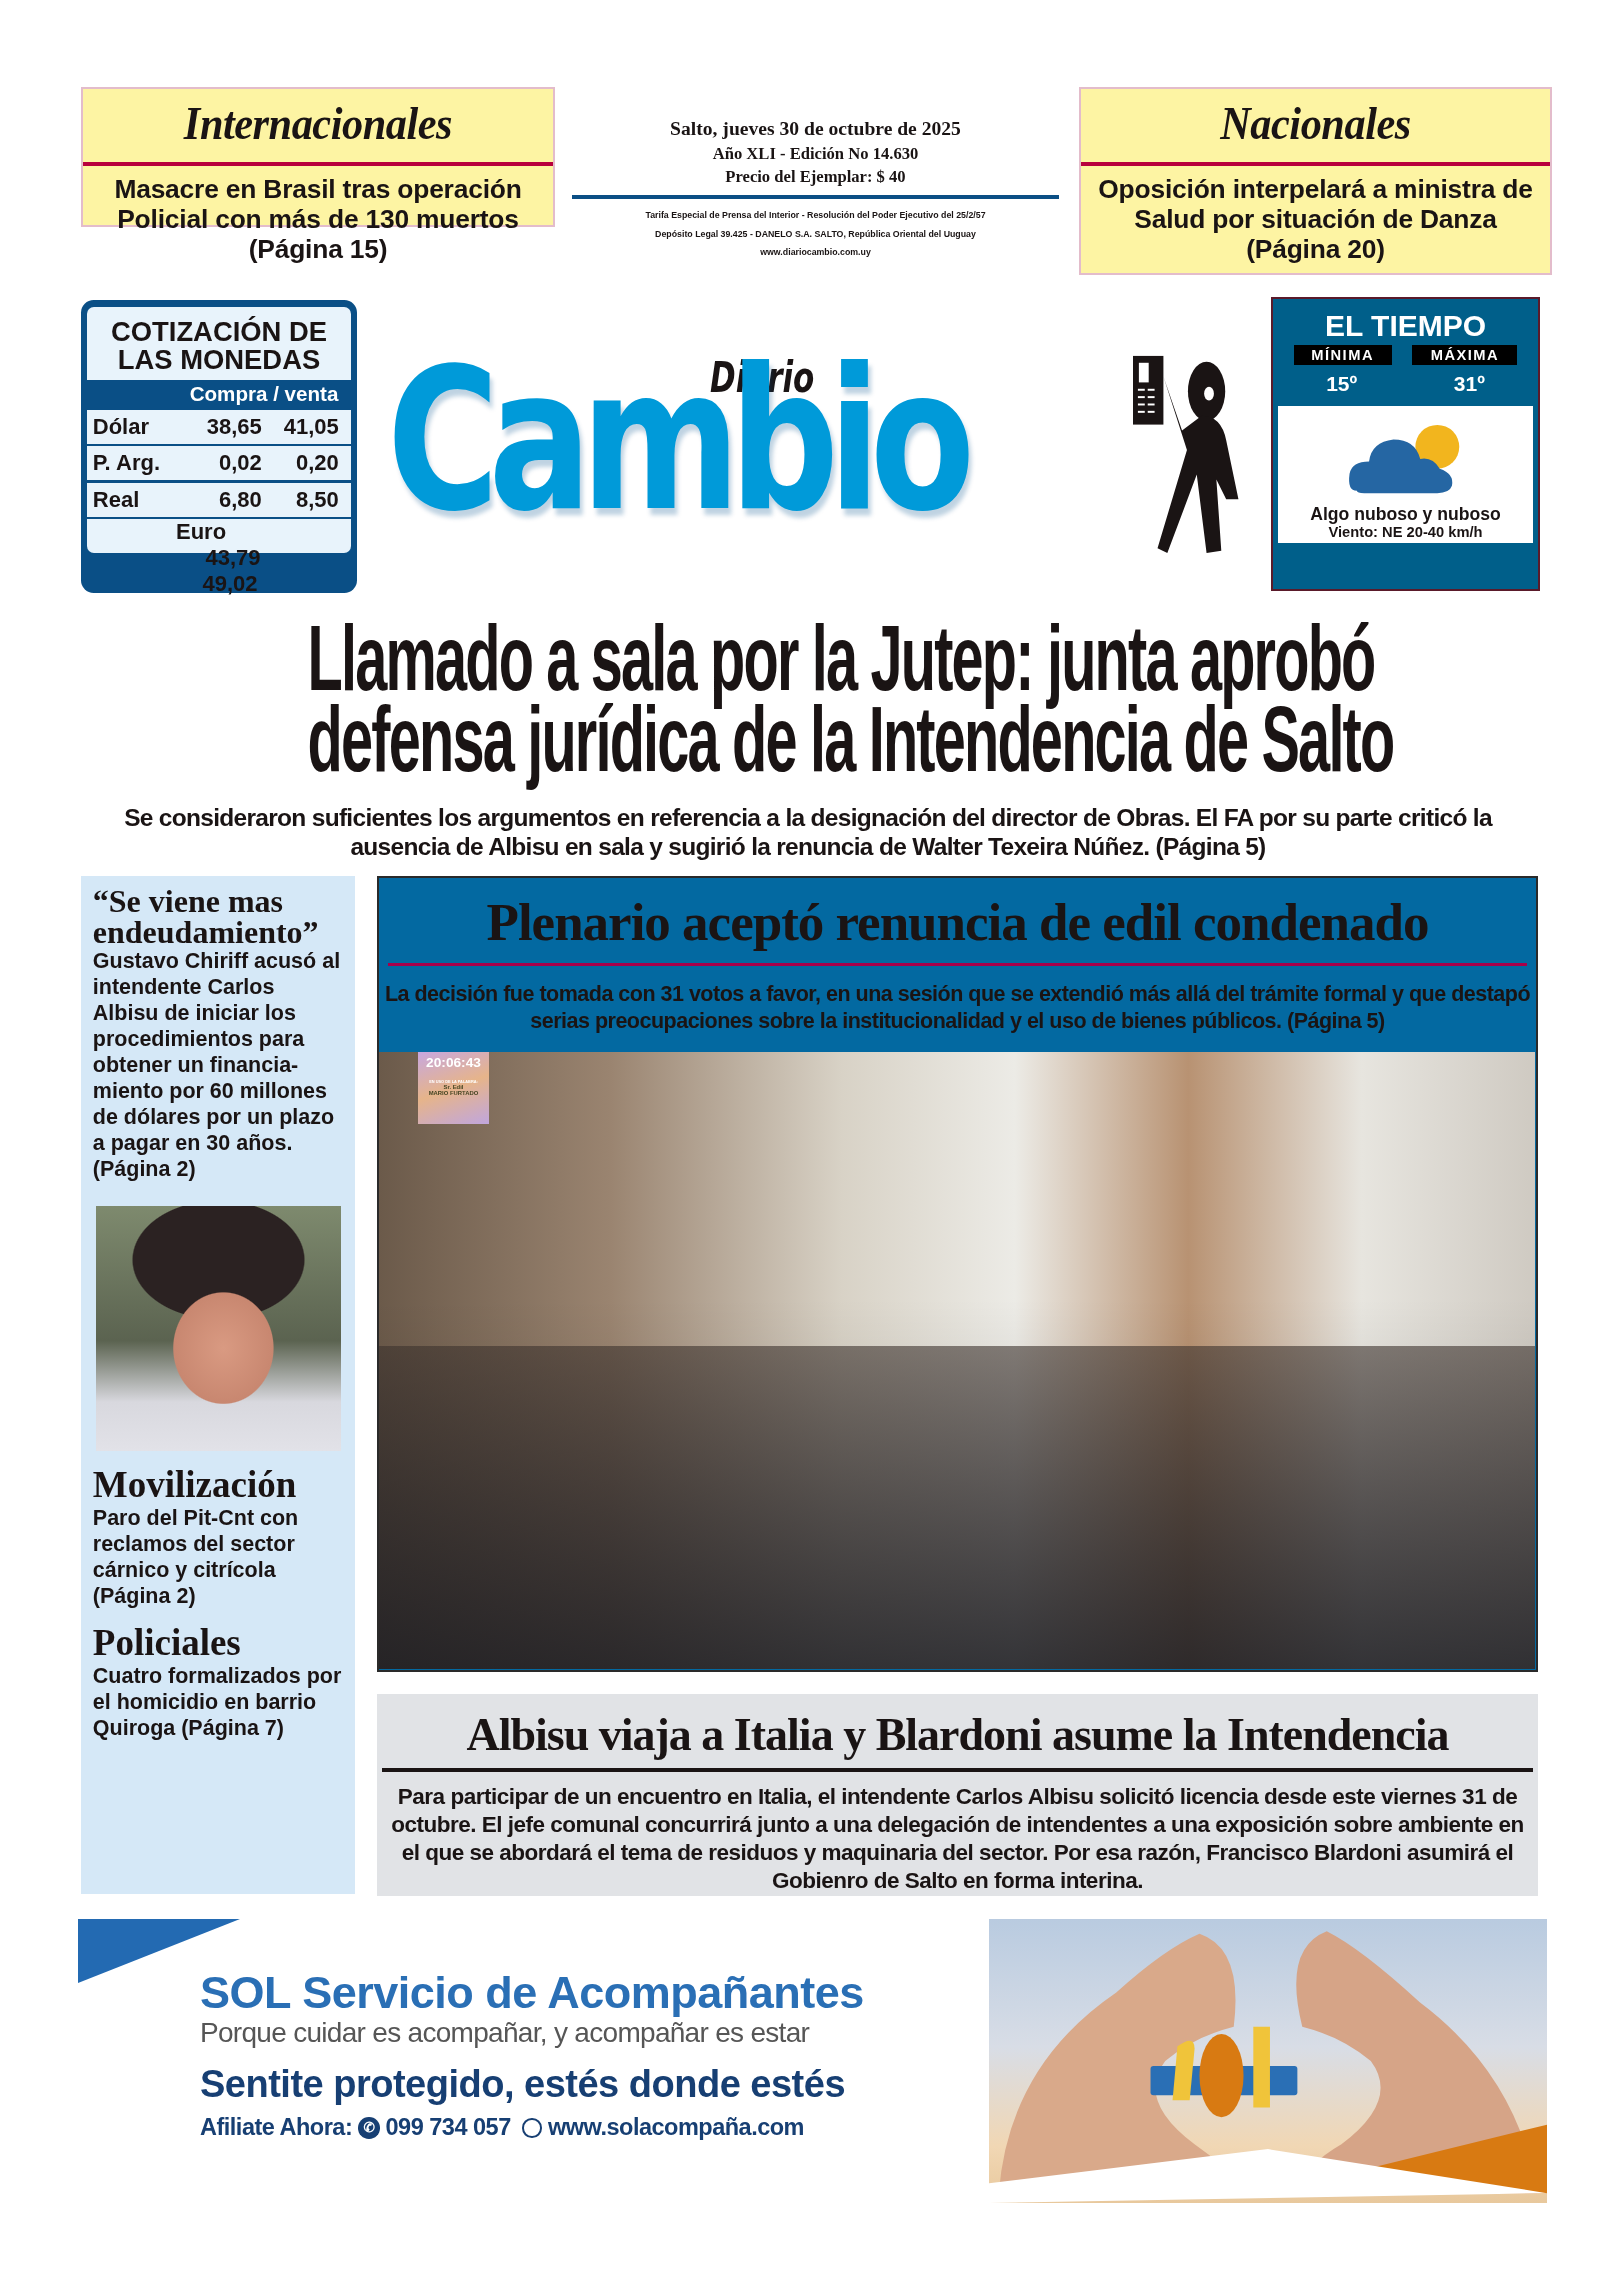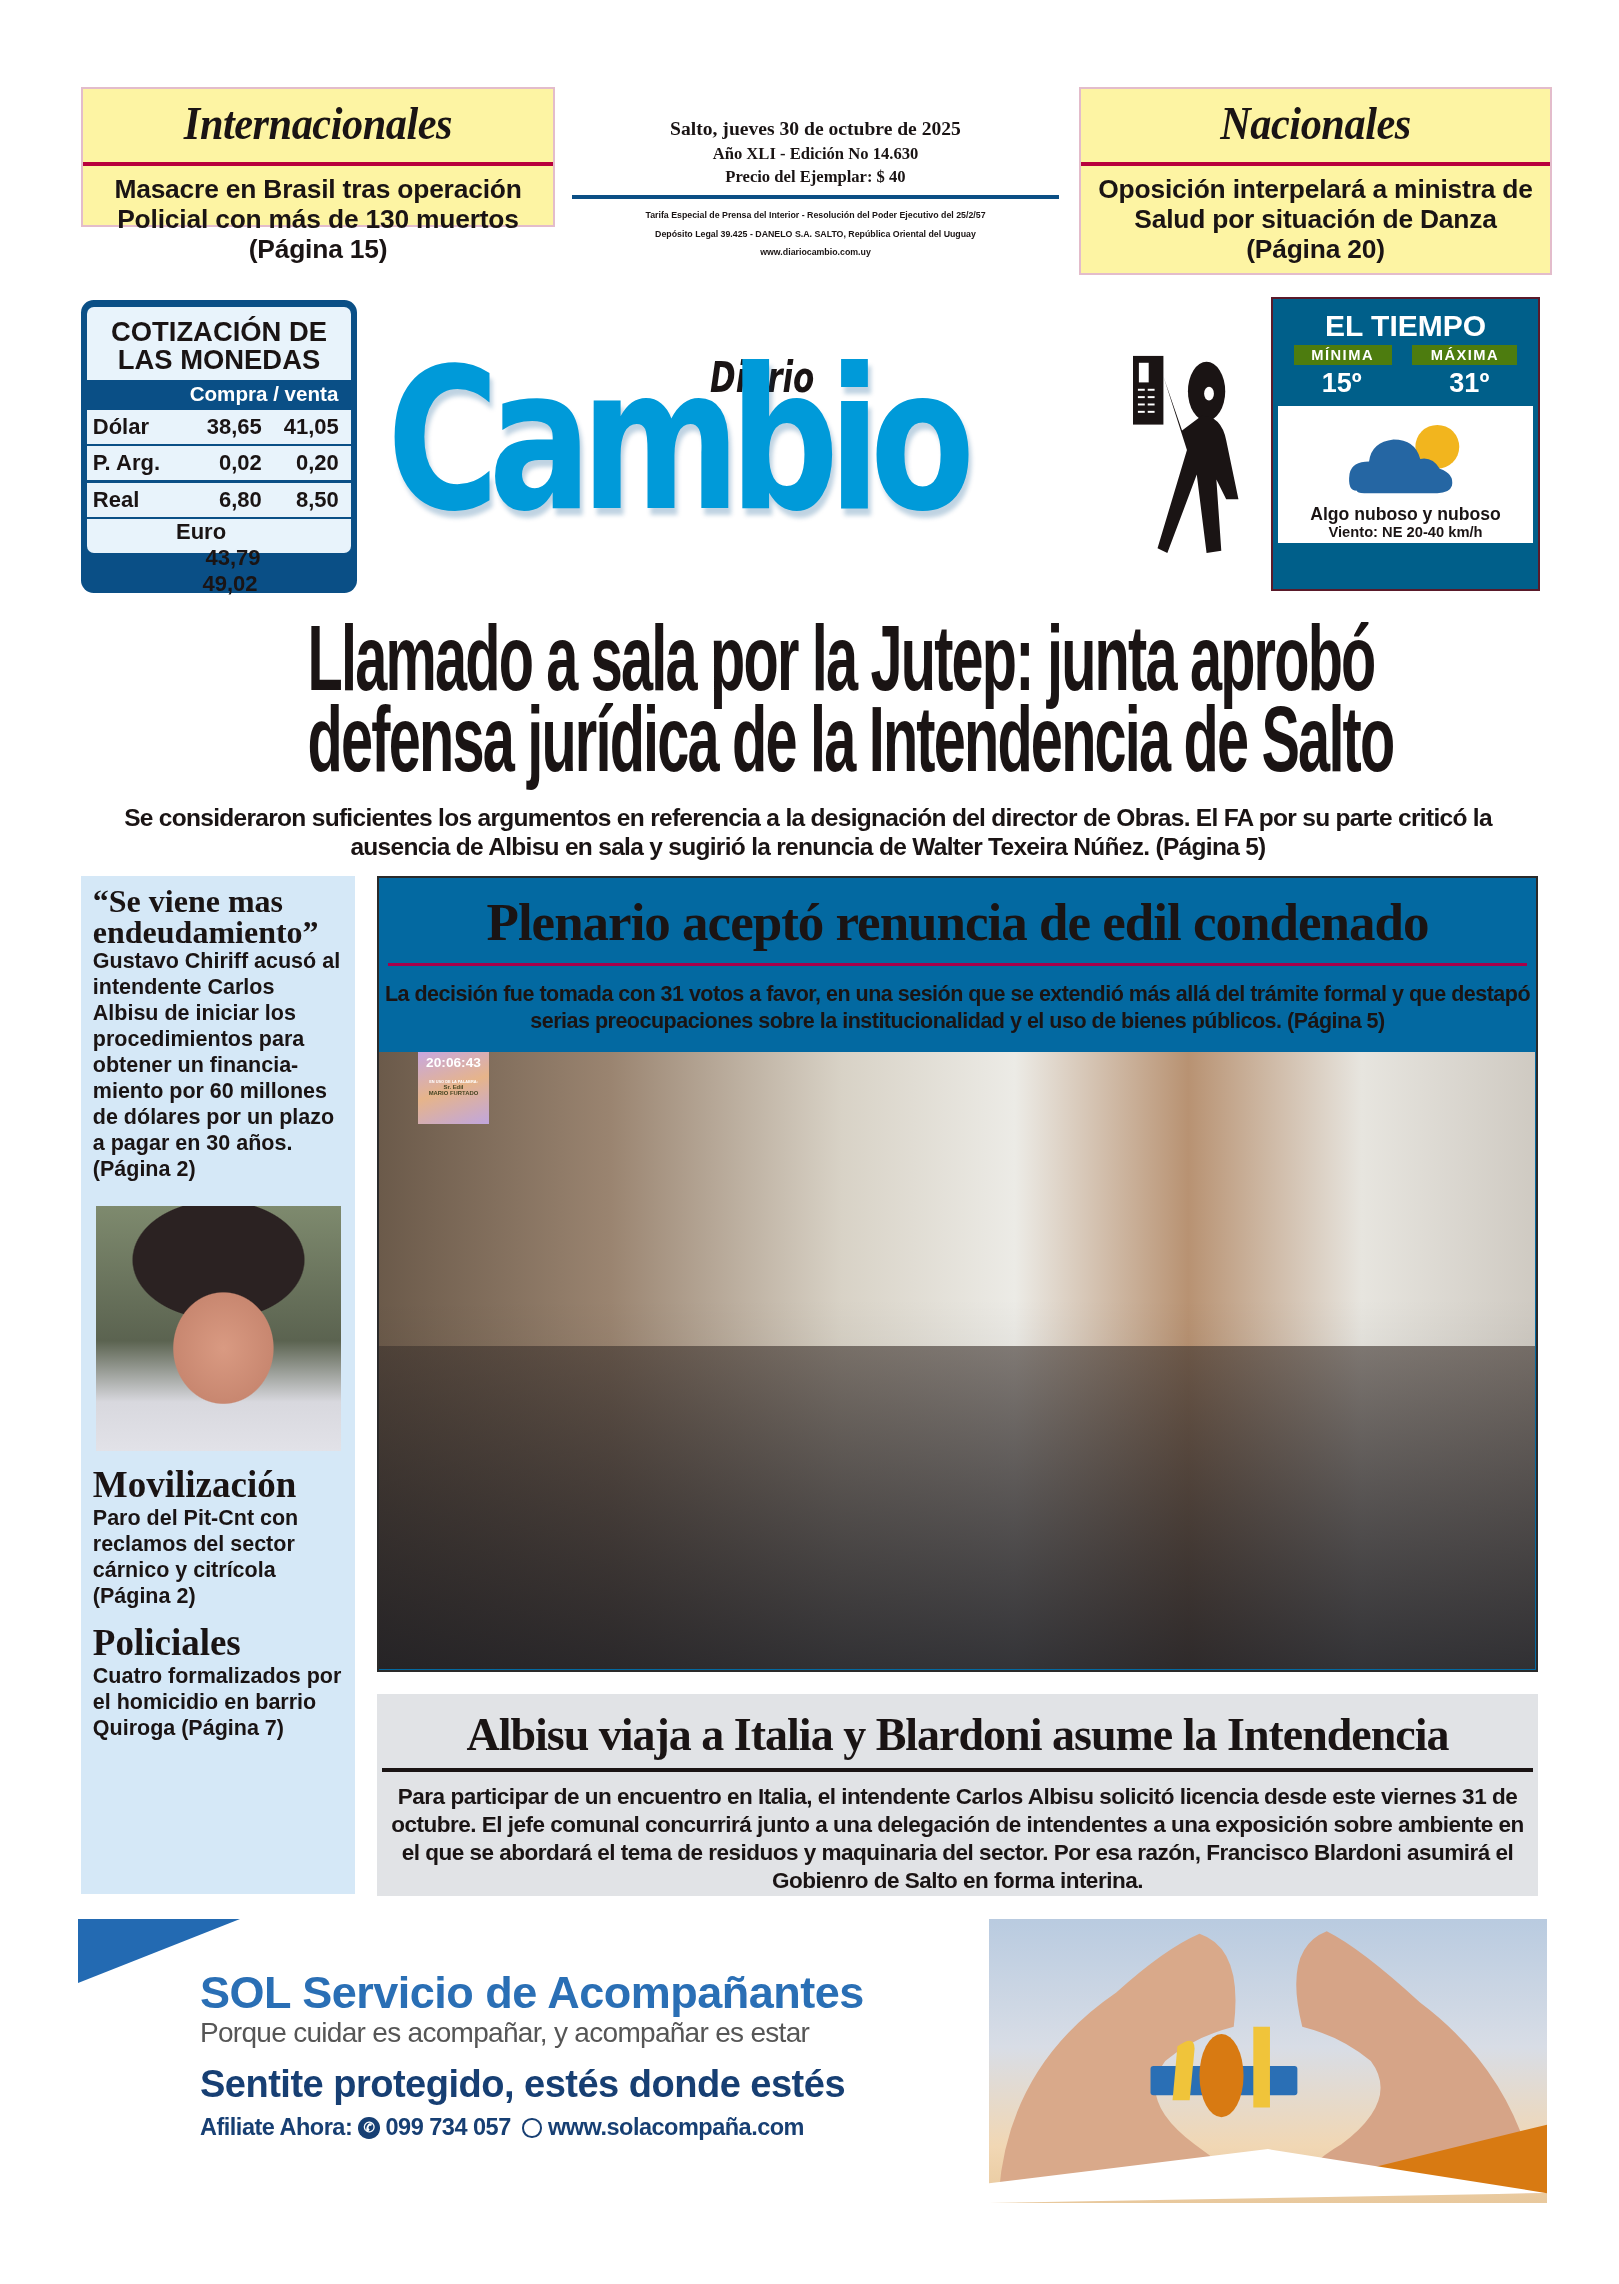--- a/index.html
+++ b/index.html
@@ -22,22 +22,22 @@
   .cur .sub{color:#fff;font-weight:bold;font-size:20.6px;text-align:right;padding:2px 12.7px 2.9px 0;height:25.5px;}
   .cur .row{background:#e8f3fb;display:flex;font-weight:bold;font-size:22px;height:34px;align-items:center;margin-bottom:2.4px;padding:0 5.9px;}
   .cur .row:last-child{border-radius:0 0 6.9px 6.9px;margin-bottom:0;flex-direction:column;}
   .cur .row .n{width:86px;}
   .cur .row .c{width:83px;text-align:right;}
   .cur .row .v{width:77px;text-align:right;}
   
   .wx{background:#005f8a;border:2.4px solid #5a1a2a;padding:0 4.9px 4.9px 4.9px;}
   .wx .title{color:#fff;font-weight:bold;font-size:30px;text-align:center;line-height:39px;padding-top:6.9px;}
   .wx .labels{display:flex;justify-content:space-between;padding:0 15.7px;}
-  .wx .lab{background:#4d7c0f;color:#fff;font-weight:bold;font-size:14.7px;letter-spacing:1.5px;text-align:center;padding:2px 0;}
-  .wx .temps{display:flex;justify-content:space-around;color:#fff;font-weight:bold;font-size:27px;line-height:35px;padding:1px 0 4.9px;}
+  .wx .lab{background:#000000;color:#fff;font-weight:bold;font-size:14.7px;letter-spacing:1.5px;text-align:center;padding:2px 0;}
+  .wx .temps{display:flex;justify-content:space-around;color:#fff;font-weight:bold;font-size:21px;line-height:35px;padding:1px 0 4.9px;}
   .wx .body{background:#fff;height:137px;text-align:center;position:relative;}
   .wx .d1{font-weight:bold;font-size:17.6px;position:absolute;left:0;right:0;top:98px;}
   .wx .d2{font-weight:bold;font-size:14.7px;position:absolute;left:0;right:0;top:118px;}
   
   .logo-cambio{font-family:"DejaVu Sans",sans-serif;font-weight:bold;color:#009ad9;font-size:196px;letter-spacing:-13.7px;line-height:1;transform:scaleX(0.78);transform-origin:left top;text-shadow:3.9px 6.9px 4.9px rgba(0,80,140,0.25);}
   .logo-diario{font-family:"DejaVu Sans",sans-serif;font-weight:bold;color:#1a1414;font-size:43px;transform:scaleX(0.72);transform-origin:left top;font-style:italic;}
   
   .headline{font-weight:bold;font-size:93px;line-height:81px;letter-spacing:-2.9px;text-align:center;transform:scaleX(0.62);transform-origin:center top;white-space:nowrap;}
   .deck{font-weight:bold;font-size:24.5px;line-height:29px;text-align:center;letter-spacing:-0.7px;}
   

